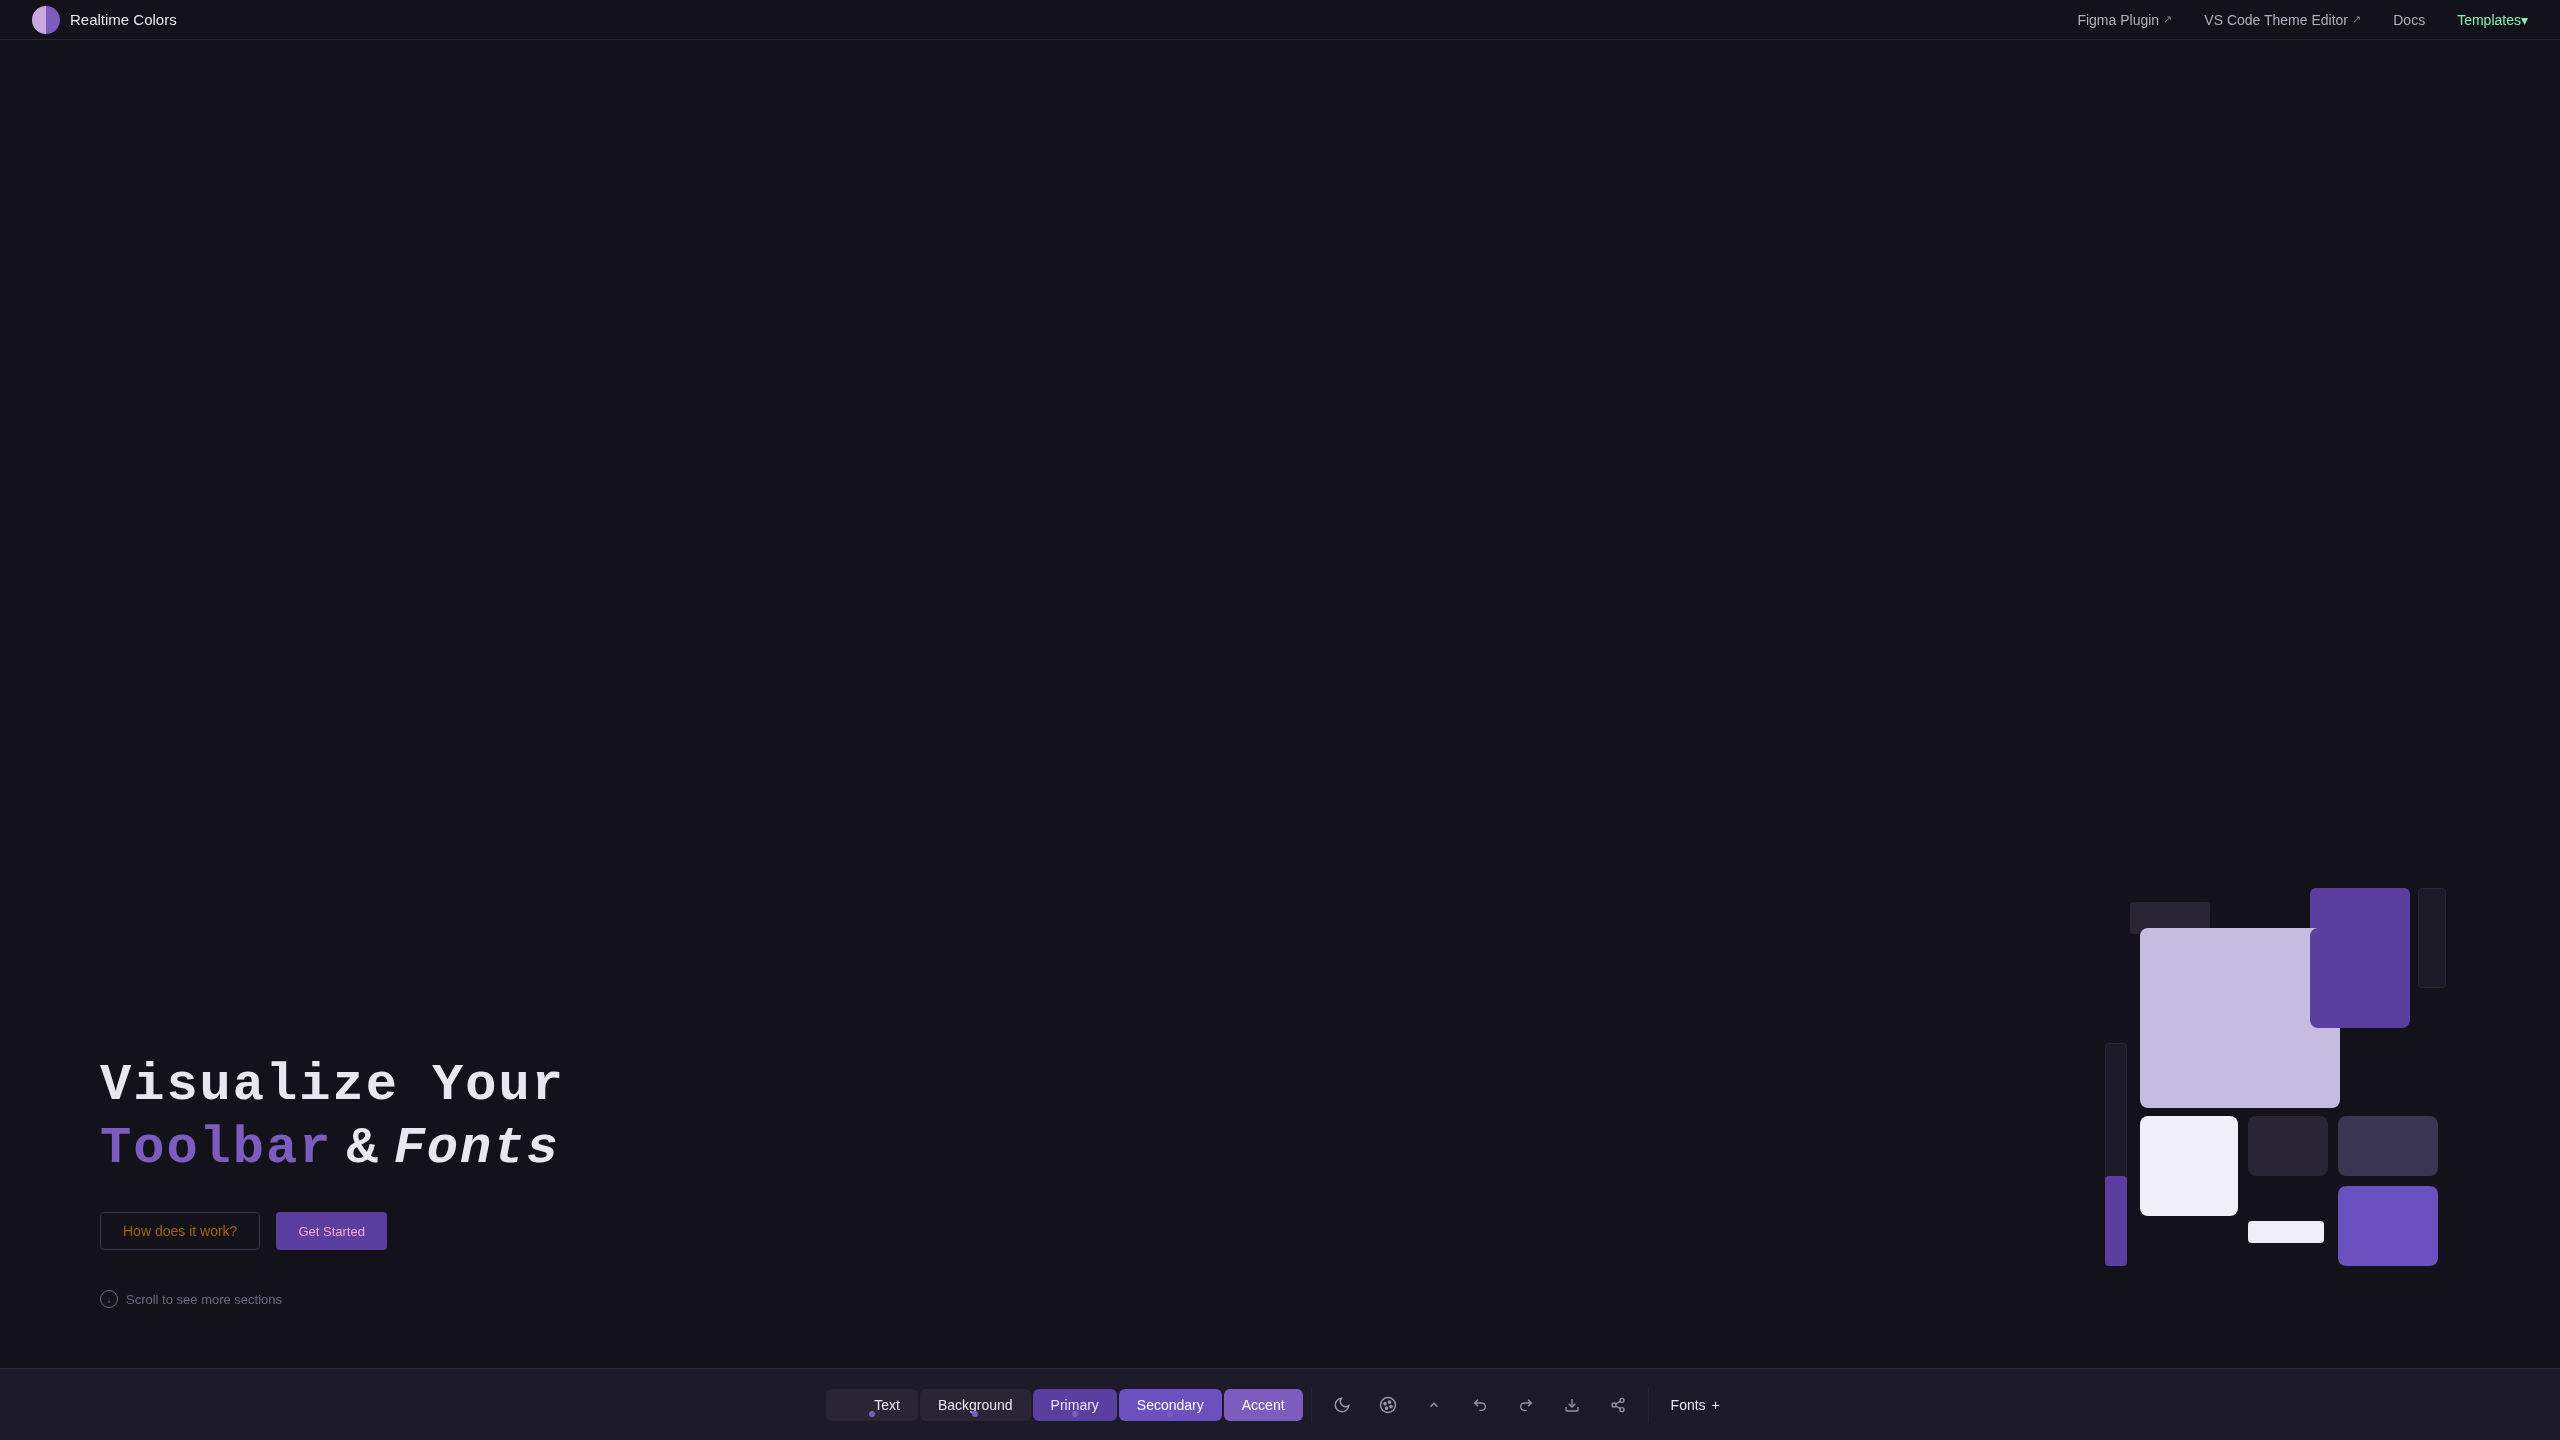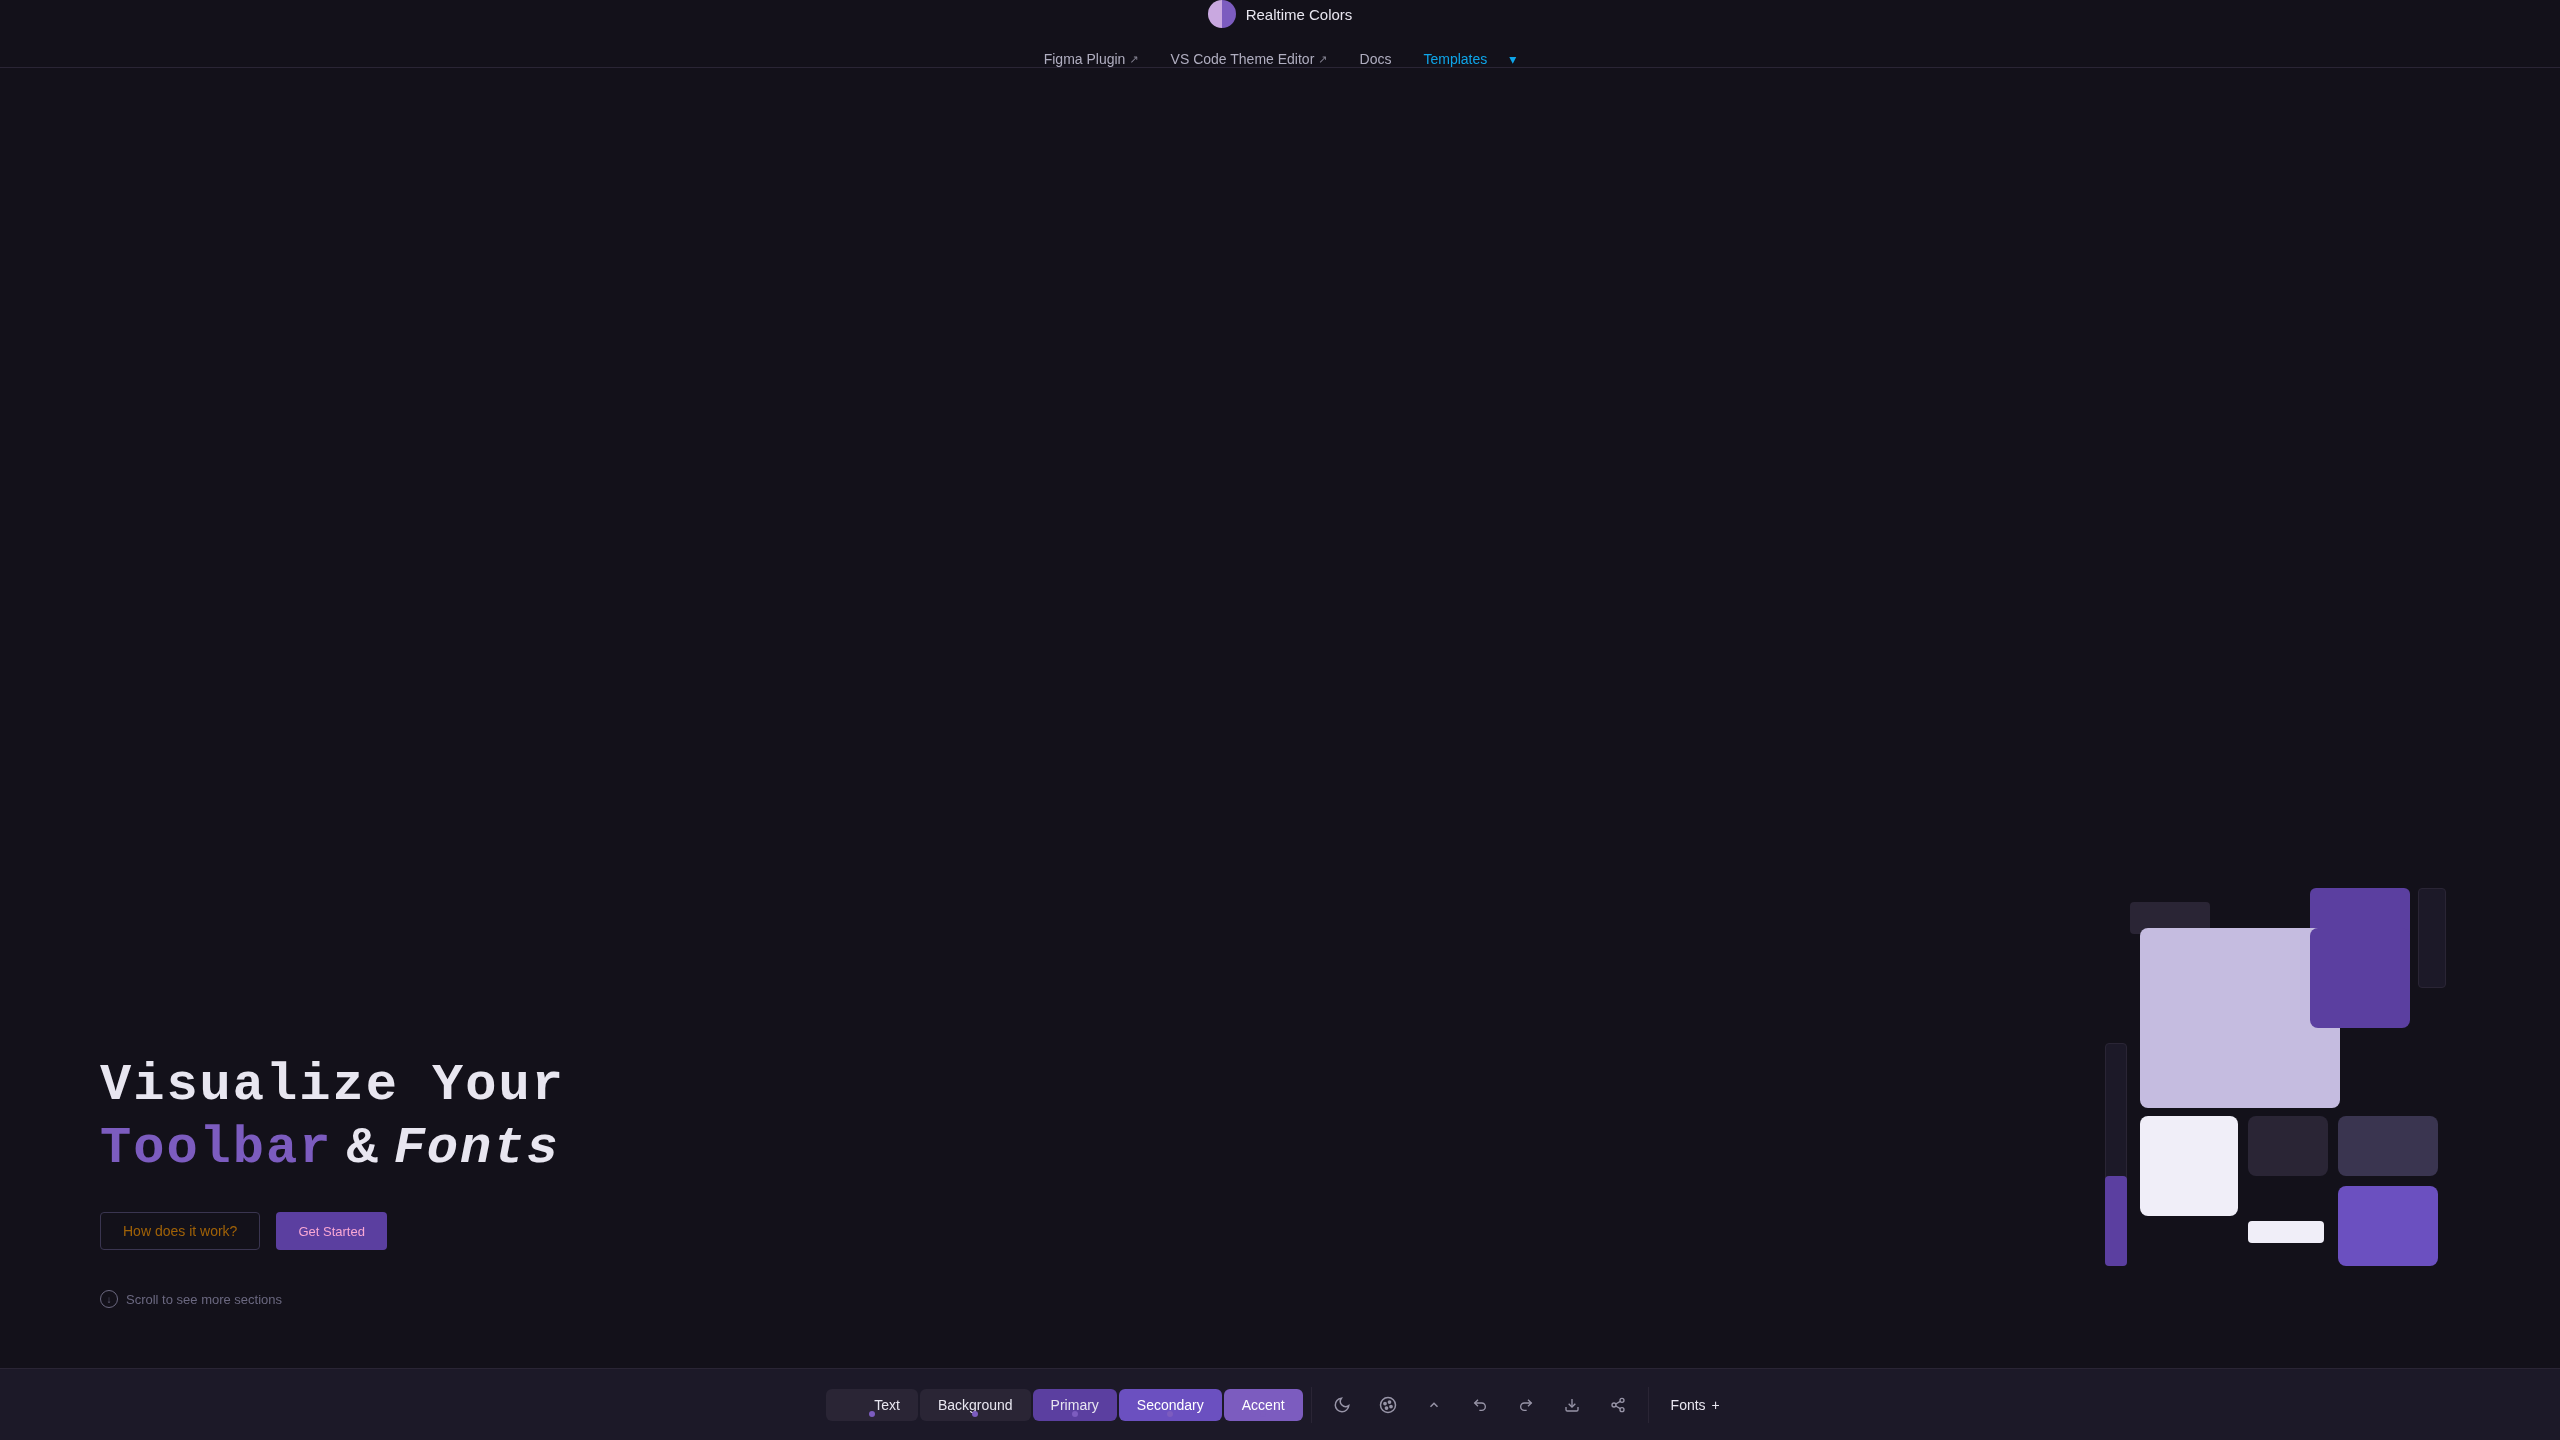--- a/index.html
+++ b/index.html
@@ -10,30 +10,29 @@
       font-family: 'Courier New', monospace;
       min-height: 100vh;
       overflow-x: hidden;
     }
 
     
     nav {
       display: flex;
       align-items: center;
       justify-content: space-between;
-      padding: 0 16px;
-      height: 68px;
+      padding: 0 32px;
+      height: 40px;
       background-color: #13111a;
       border-bottom: 1px solid #2a2535;
       position: fixed;
       top: 0;
       left: 0;
       right: 0;
       z-index: 100;
-      flex-direction: column;
     }
 
     .nav-logo {
       display: flex;
       align-items: center;
       gap: 10px;
     }
 
     .nav-logo-icon {
       width: 28px;
@@ -68,22 +67,22 @@
     }
 
     .nav-link-ext {
       font-size: 11px;
       opacity: 0.7;
     }
 
     .nav-templates {
       display: flex;
       align-items: center;
-      gap: 22px;
-      color: #0ea5e9;
+      gap: 0;
+      color: #86efac;
       font-weight: 500;
       font-family: sans-serif;
       font-size: 14px;
       cursor: pointer;
     }
 
     
     .hero {
       display: flex;
       align-items: flex-end;

